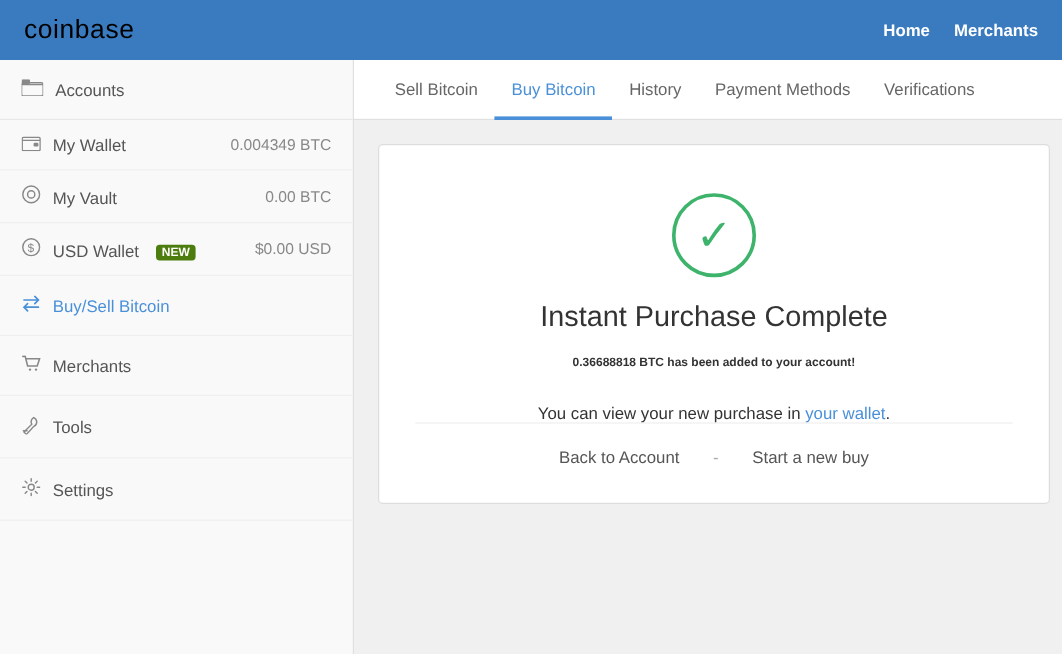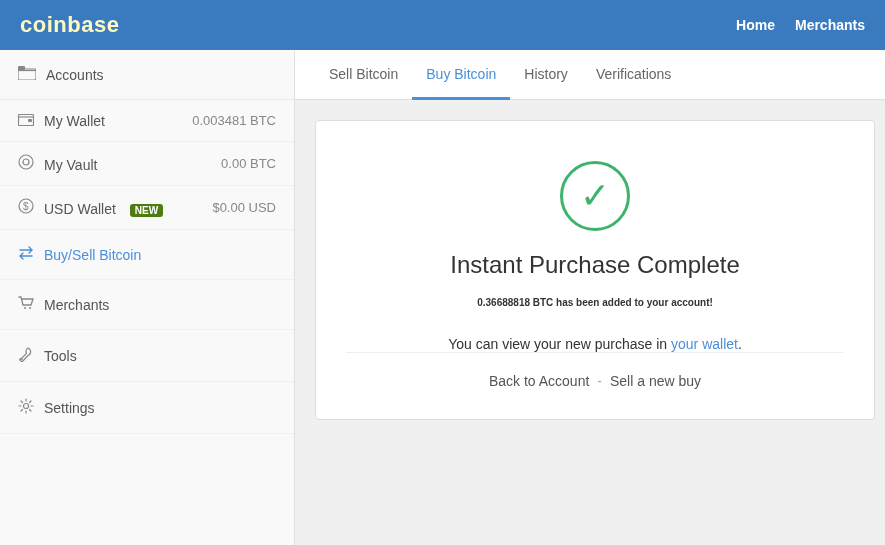--- a/index.html
+++ b/index.html
@@ -8,23 +8,23 @@
     
     .header {
       background: #3a7bbf;
       height: 50px;
       display: flex;
       align-items: center;
       justify-content: space-between;
       padding: 0 20px;
     }
     .header-logo {
-      color: #fef9c3;
+      color: #000000;
       font-size: 22px;
-      font-weight: 700;
+      font-weight: 400;
       letter-spacing: 0.5px;
     }
     .header-nav {
       display: flex;
       gap: 20px;
     }
     .header-nav a {
       color: white;
       text-decoration: none;
       font-size: 14px;
@@ -187,21 +187,21 @@
       font-weight: 500;
     }
     .purchase-link-text a {
       color: #4a90d9;
       text-decoration: none;
     }
 
     .purchase-actions {
       display: flex;
       align-items: center;
-      gap: 8px;
+      gap: 28px;
       border-top: 1px solid #eee;
       padding-top: 20px;
       width: 100%;
       justify-content: center;
     }
     .action-link {
       color: #555;
       cursor: pointer;
       font-size: 14px;
       text-decoration: none;
@@ -241,21 +241,21 @@
       <div class="sidebar-wallet-left">
         <span>
           <svg width="16" height="14" viewBox="0 0 16 14" fill="none">
             <rect x="0.5" y="2.5" width="15" height="11" rx="1" stroke="#888" stroke-width="1.2" fill="none"></rect>
             <path d="M0.5 5h15" stroke="#888" stroke-width="1.2"></path>
             <rect x="10" y="7" width="4" height="3" rx="1" fill="#888"></rect>
           </svg>
         </span>
         <span>My Wallet</span>
       </div>
-      <span class="sidebar-wallet-value">0.003481 BTC</span>
+      <span class="sidebar-wallet-value">0.004349 BTC</span>
     </div>
 
     <div class="sidebar-wallet-item">
       <div class="sidebar-wallet-left">
         <span>
           <svg width="16" height="16" viewBox="0 0 16 16" fill="none">
             <circle cx="8" cy="8" r="7" stroke="#888" stroke-width="1.2" fill="none"></circle>
             <circle cx="8" cy="8" r="3" stroke="#888" stroke-width="1.2" fill="none"></circle>
           </svg>
         </span>
@@ -326,20 +326,23 @@
       <div class="tab">
         <span>Sell Bitcoin</span>
       </div>
       <div class="tab active">
         <span>Buy Bitcoin</span>
       </div>
       <div class="tab">
         <span>History</span>
       </div>
       <div class="tab">
+        <span>Payment Methods</span>
+      </div>
+      <div class="tab">
         <span>Verifications</span>
       </div>
     </div>
 
     <div class="main-content">
       <div class="purchase-card">
 
         <div class="success-icon">
           <span class="checkmark">✓</span>
         </div>
@@ -348,20 +351,20 @@
 
         <p class="purchase-desc">0.36688818 BTC has been added to your account!</p>
 
         <p class="purchase-link-text">
           <span>You can view your new purchase in </span><a href="#">your wallet</a><span>.</span>
         </p>
 
         <div class="purchase-actions">
           <a class="action-link" href="#">Back to Account</a>
           <span class="action-divider">-</span>
-          <a class="action-link" href="#">Sell a new buy</a>
+          <a class="action-link" href="#">Start a new buy</a>
         </div>
 
       </div>
     </div>
 
   </main>
 </div>
 
 </body></html>

